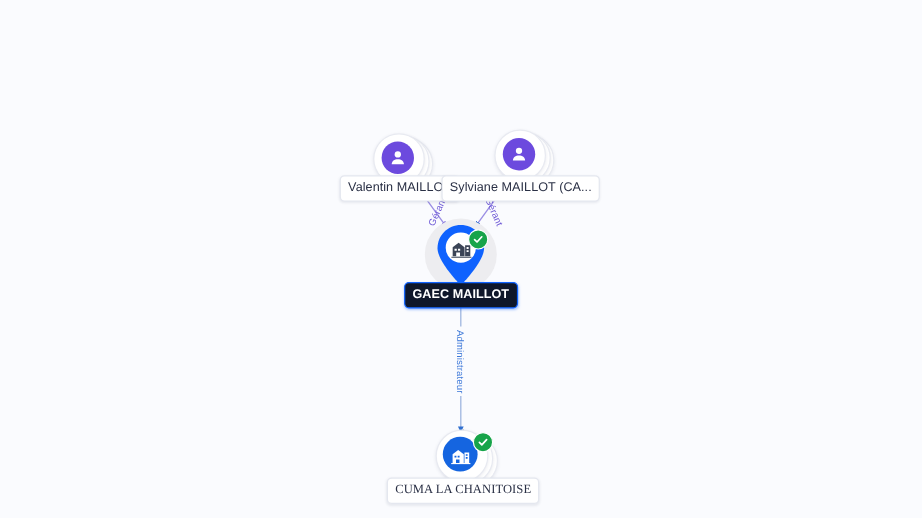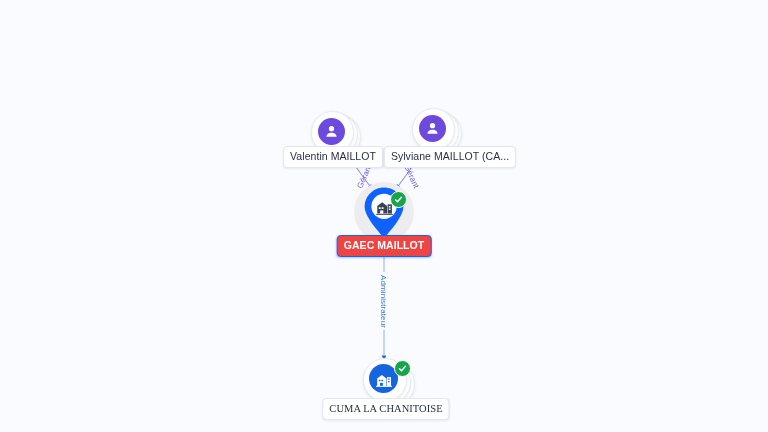--- a/index.html
+++ b/index.html
@@ -82,21 +82,21 @@
     border-radius: 4px;
     box-shadow: 0 1px 2px rgba(40,50,90,0.09);
     color: #2a3045;
     font-size: 10.5px;
     line-height: 13px;
     padding: 3px 6px 4px 6px;
     white-space: nowrap;
     letter-spacing: 0.05px;
   }
   .node-label.primary {
-    background: #ef4444;
+    background: #0f172a;
     border-color: #0f62fe;
     color: #ffffff;
     font-weight: bold;
     box-shadow: 0 1px 2px rgba(15,98,254,0.35);
   }
 
   
   .pin-halo {
     position: absolute;
     left: -30px;
@@ -237,21 +237,21 @@
       <div class="card c3"></div>
       <div class="card c2"></div>
       <div class="card c1"></div>
       <div class="avatar-circle">
         <svg width="17" height="17" viewBox="0 0 24 24" fill="#ffffff">
           <circle cx="12" cy="8" r="3.7"></circle>
           <path d="M4.8 19.5c0-3.7 3.2-5.9 7.2-5.9s7.2 2.2 7.2 5.9z"></path>
         </svg>
       </div>
     </div>
-    <div class="node-label" style="left:16px; top:16px;text-align:center;">Sylviane MAILLOT (CA...</div>
+    <div class="node-label" style="left:0px; top:16px;text-align:center;">Sylviane MAILLOT (CA...</div>
   </div>
 
   <div class="node" style="left:384px; top:212px;">
     <div class="pin-halo"></div>
     <div class="pin-wrap">
       <svg width="42" height="52" viewBox="0 0 42 52">
         <path d="M21 1.6c-10.7 0-19.4 8.6-19.4 19.2 0 9.9 14.6 25.9 18.2 29.7 0.65 0.68 1.75 0.68 2.4 0
                  3.6-3.8 18.2-19.8 18.2-29.7C40.4 10.2 31.7 1.6 21 1.6z" fill="#0f62fe"></path>
         <circle cx="21" cy="20.4" r="12.6" fill="#ffffff"></circle>
       </svg>

